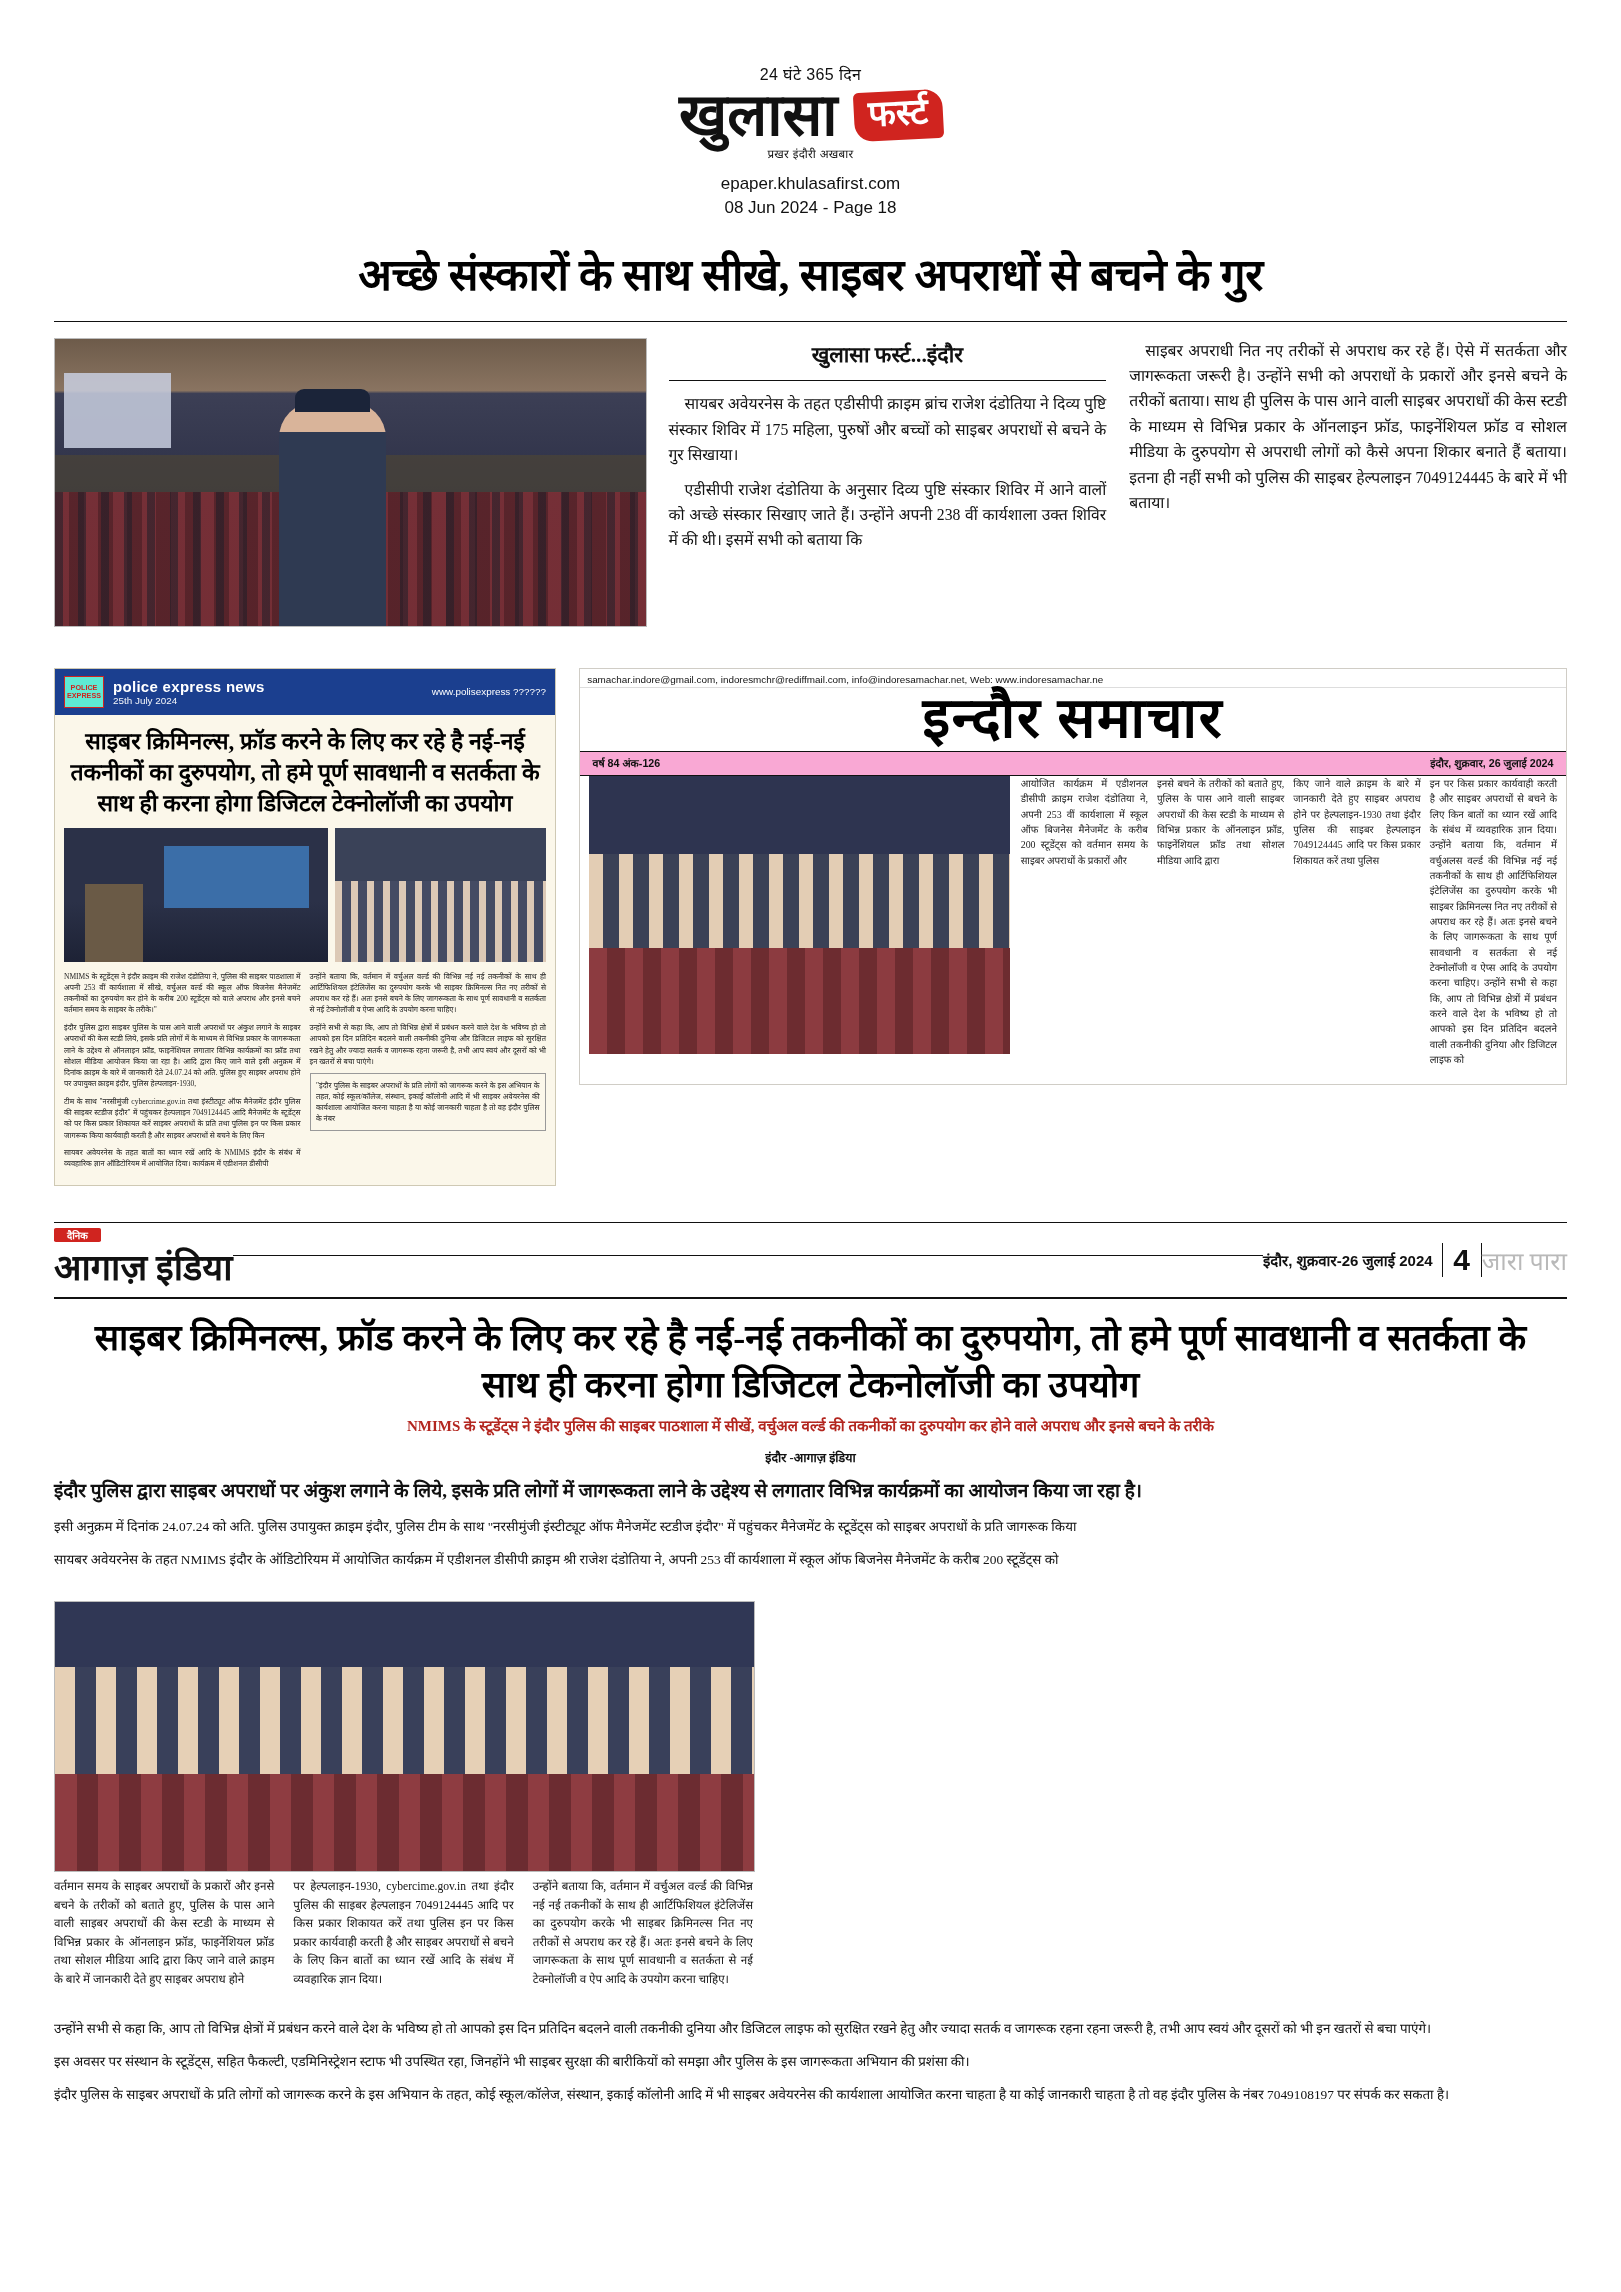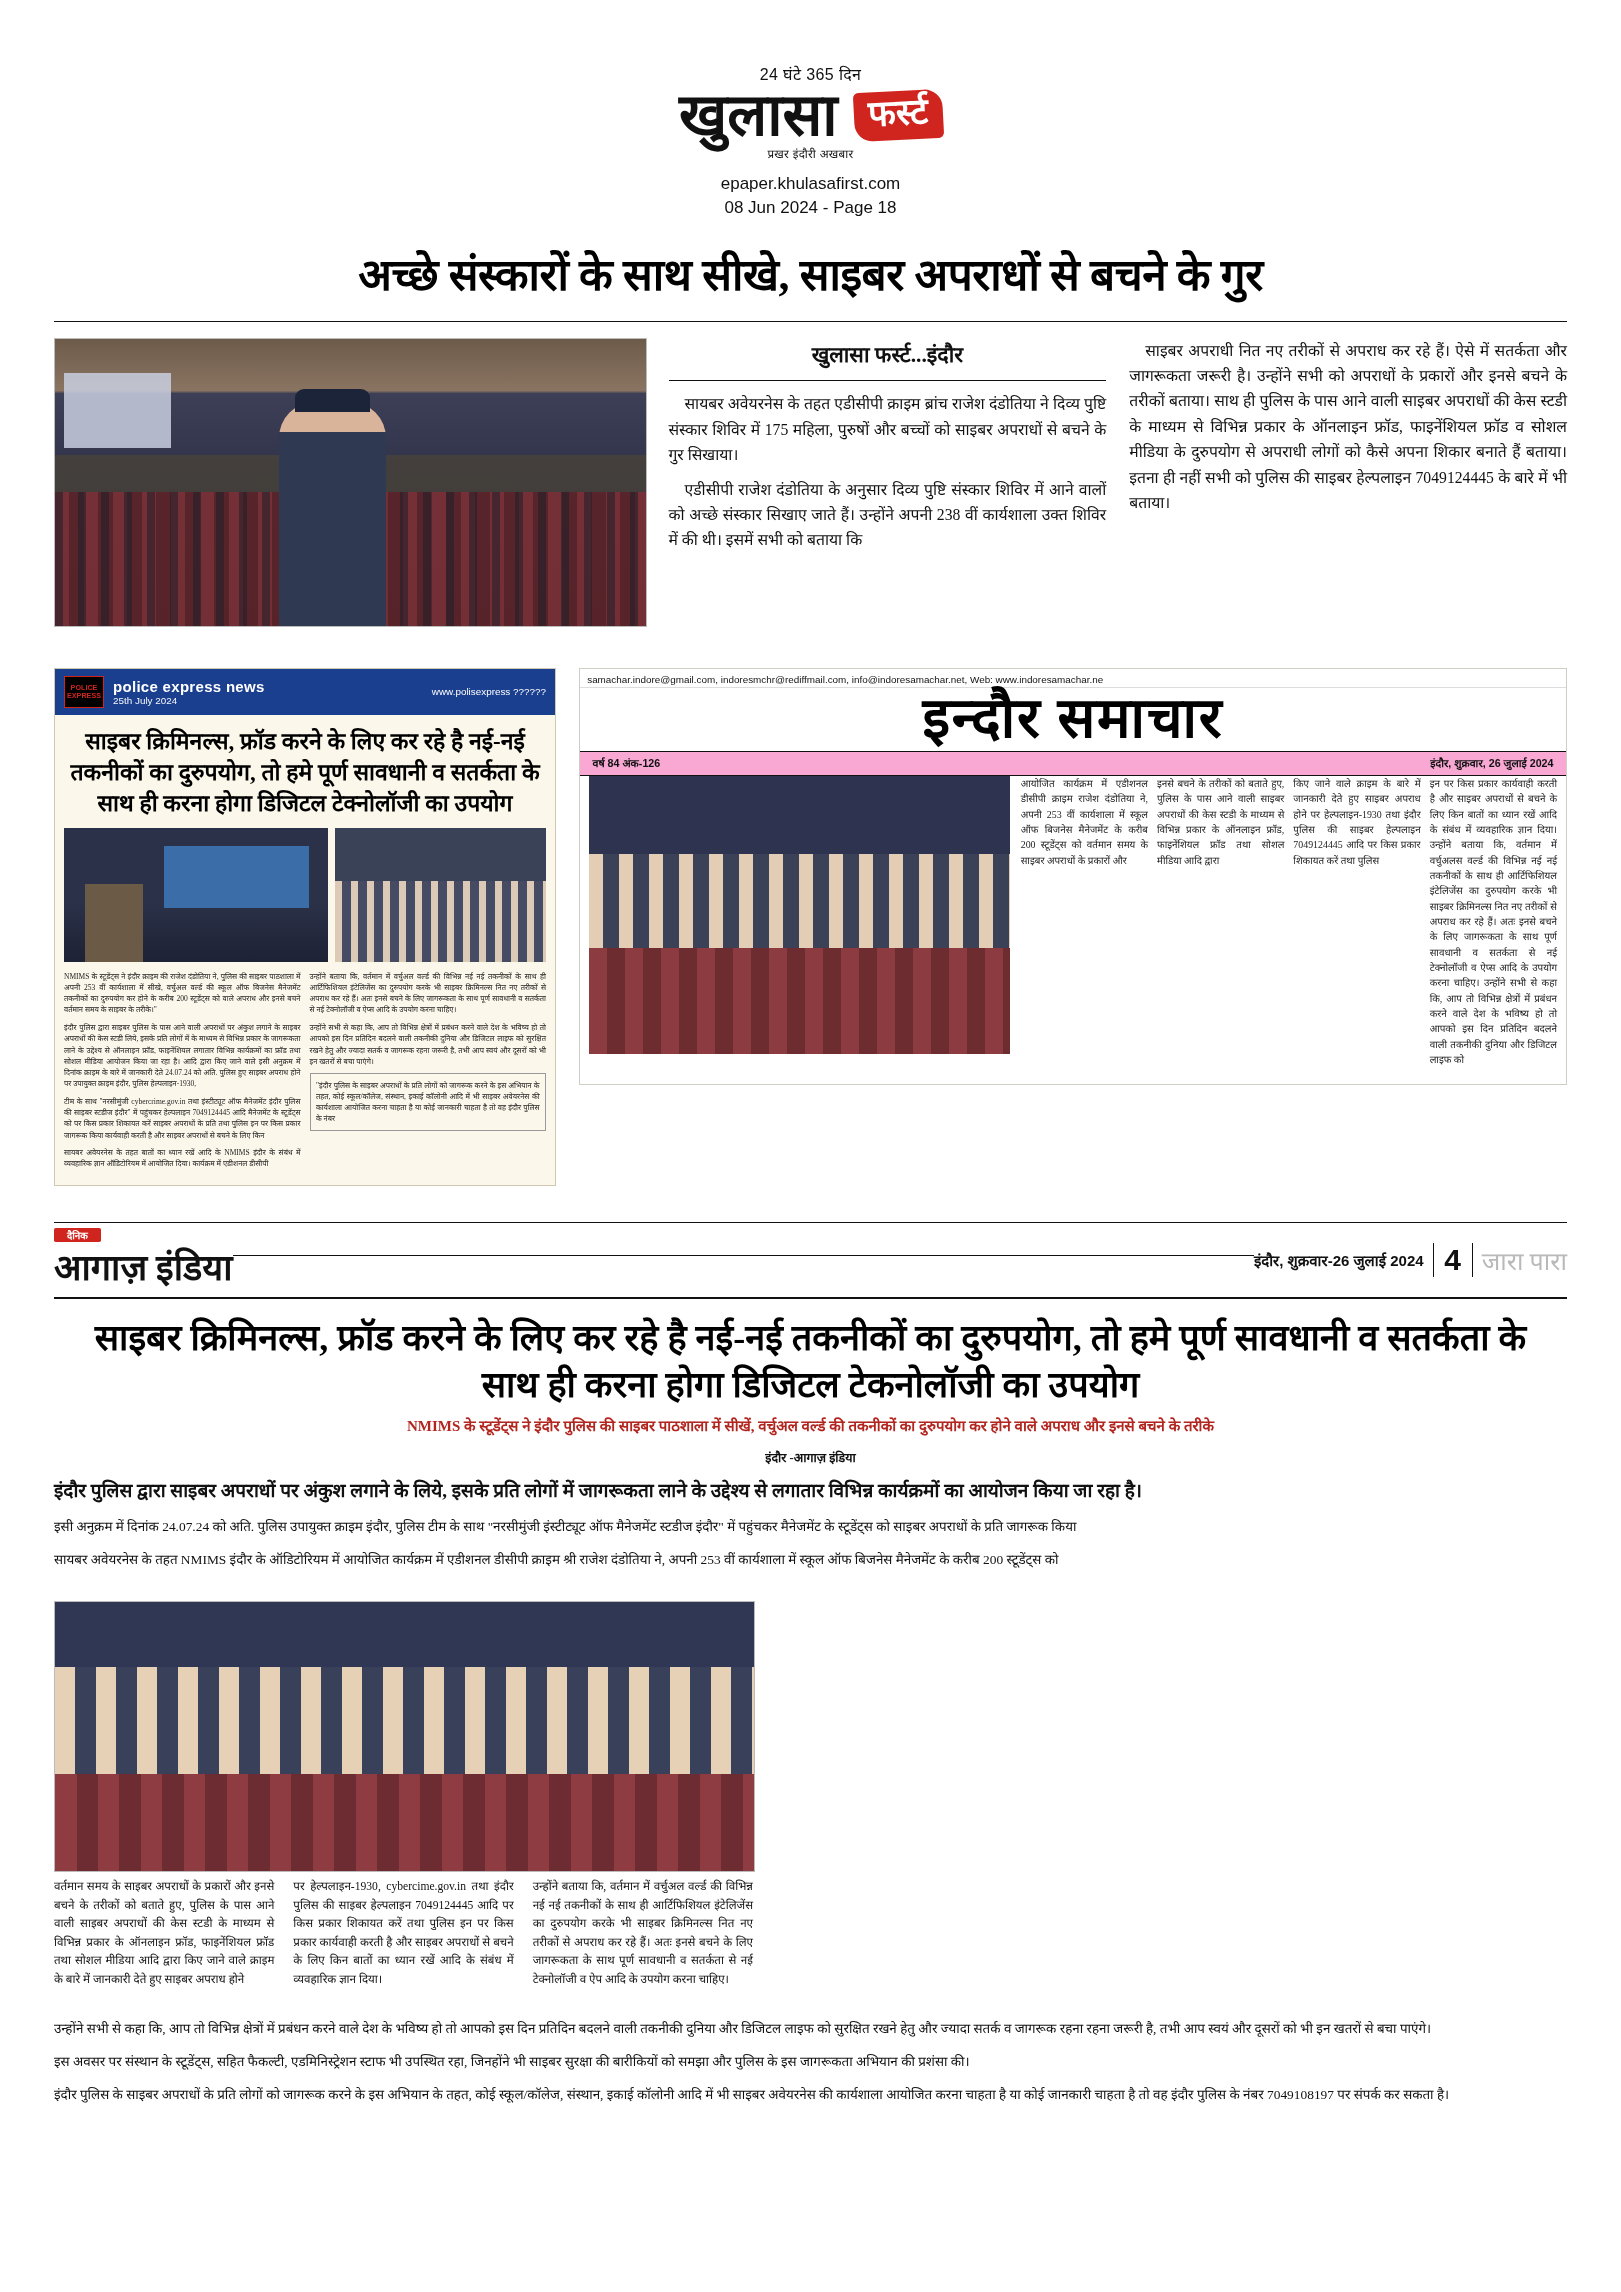--- a/index.html
+++ b/index.html
@@ -38,21 +38,21 @@
   .byline{font-family:"Liberation Serif",serif;font-weight:bold;font-size:21.5px;text-align:center;margin-bottom:7.2px;}
   .byline-rule{border-bottom:1.3px solid #111;margin:0 0 10.7px 0;}
   .lead-col p{margin:0 0 9px 0;text-indent:16px;}
 
   
   .band{display:flex;gap:23px;margin:41px 54px 0 54px;align-items:flex-start;}
 
   
   .clip-pe{width:502px;background:#fbf7ea;border:0.9px solid #cfc9b4;box-sizing:border-box;}
   .pe-bar{background:#1b3f8f;color:#fff;display:flex;align-items:center;gap:9px;padding:7.2px 9px;}
-  .pe-logo{width:38px;height:30px;background:#000000;border:1.8px solid #d0241f;display:flex;align-items:center;justify-content:center;font-size:7.2px;color:#d0241f;font-weight:bold;text-align:center;line-height:1.05;}
+  .pe-logo{width:38px;height:30px;background:#5eead4;border:1.8px solid #d0241f;display:flex;align-items:center;justify-content:center;font-size:7.2px;color:#d0241f;font-weight:bold;text-align:center;line-height:1.05;}
   .pe-name{font-size:15px;font-weight:bold;letter-spacing:0.3px;}
   .pe-date{font-size:9.9px;opacity:.95;}
   .pe-url{margin-left:auto;font-size:9.9px;}
   .pe-head{font-family:"Liberation Serif",serif;font-weight:bold;font-size:23px;line-height:1.35;text-align:center;padding:10.7px 10.7px 9px 10.7px;color:#000;}
   .pe-imgs{display:flex;gap:7.2px;padding:0 9px;}
   .pe-img-a{flex:1.25;height:134px;background:linear-gradient(180deg,#2b3148 0 55%,#1d2235 100%);position:relative;overflow:hidden;}
   .pe-img-a .slide{position:absolute;left:38%;top:14%;width:55%;height:46%;background:#3b6ea8;}
   .pe-img-a .podium{position:absolute;left:8%;bottom:0;width:22%;height:58%;background:#6a5a46;}
   .pe-img-b{flex:1;height:134px;background:linear-gradient(180deg,#3a4258 0 40%,#6b3a3a 100%);position:relative;overflow:hidden;}
   .pe-img-b .grp{position:absolute;left:0;right:0;bottom:0;height:60%;background:repeating-linear-gradient(90deg,#dcc9b6 0 7.2px,#444b63 7.2px 16px);}
@@ -77,21 +77,21 @@
   .is-col p{margin:0 0 7.2px 0;}
 
   
   .aagaz{margin:36px 54px 36px 54px;border-top:1.8px solid #111;padding-top:0;}
   .ag-bar{display:flex;align-items:center;gap:0;border-bottom:2.7px solid #111;padding:5.4px 0 5.4px 0;}
   .ag-logo{font-family:"Liberation Serif",serif;font-weight:bold;font-size:36px;color:#111;}
   .ag-logo small{display:block;font-size:9.9px;background:#d0241f;color:#fff;width:47px;text-align:center;border-radius:1.8px;}
   .ag-line{flex:1;border-bottom:1.8px solid #111;height:0.9px;margin-bottom:9px;}
   .ag-date{font-size:15px;font-weight:bold;}
   .ag-pageno{font-size:30px;font-weight:bold;border-left:1.8px solid #111;border-right:1.8px solid #111;padding:0 10.7px;margin-left:9px;}
-  .ag-ghost{font-family:"Liberation Serif",serif;font-size:25px;color:#b9b9b9;margin-left:9px;}
+  .ag-ghost{font-family:"Liberation Serif",serif;font-size:25px;color:#b9b9b9;margin-left:0;}
   .ag-head{font-family:"Liberation Serif",serif;font-weight:bold;font-size:36px;line-height:1.3;text-align:center;margin:16px 9px 7.2px 9px;color:#000;}
   .ag-sub{font-family:"Liberation Serif",serif;font-weight:bold;font-size:15px;color:#b3261f;text-align:center;margin-bottom:12.5px;}
   .ag-body{display:flex;gap:19.7px;flex-direction:column;}
   .ag-col{flex:1;font-family:"Liberation Serif",serif;font-size:13.4px;line-height:1.65;text-align:justify;color:#111;}
   .ag-col p{margin:0 0 10.7px 0;}
   .ag-mid{width:699px;flex:none;}
   .ag-photo{width:699px;height:269px;background:linear-gradient(180deg,#303755 0 44%,#8e3c41 44%,#6c2c31 100%);position:relative;overflow:hidden;border:0.9px solid #bbb;}
   .ag-photo .people{position:absolute;left:0;right:0;bottom:36%;height:40%;background:repeating-linear-gradient(90deg,#e6d0b6 0 19.7px,#39405a 19.7px 41px);}
   .ag-photo .seats{position:absolute;left:0;right:0;bottom:0;height:36%;background:repeating-linear-gradient(90deg,#8e3c41 0 21.5px,#6c2c31 21.5px 43px);}
   .ag-mid-cols{display:flex;gap:19px;margin-top:6px;}

